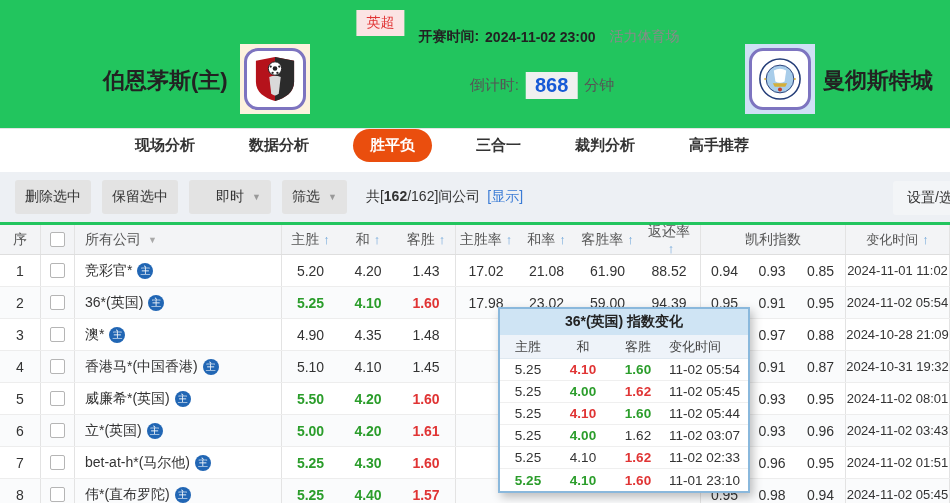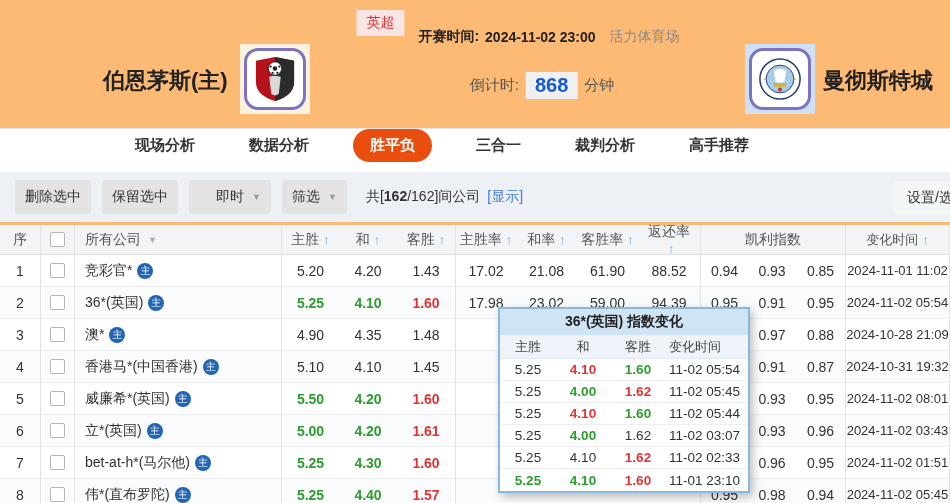--- a/index.html
+++ b/index.html
@@ -1,17 +1,17 @@
 <!DOCTYPE html>
 <html><head>
 <meta charset="utf-8">
 <style>
   * { box-sizing: border-box; margin: 0; padding: 0; }
   body { margin: 0; background: #fff; font-family: "Liberation Sans", "DejaVu Sans", sans-serif; }
-  .page { position: relative; width: 950px; height: 503px; overflow: hidden; background: #fdba74; color: #333; }
+  .page { position: relative; width: 950px; height: 503px; overflow: hidden; background: #22c55e; color: #333; }
 
   
   .match-bar { position: absolute; top: 10px; left: 525px; transform: translateX(-50%); display: flex; align-items: stretch; height: 26px; font-size: 14px; white-space: nowrap; }
   .league-tag { background: #fbe4e4; color: #e03434; display: flex; align-items: center; padding: 0 10px; }
   .match-info { background: #f0f0f0; display: flex; align-items: center; padding: 0 14px; margin-top: 27px; }
   .kick-label, .kick-value { font-weight: bold; color: #222; }
   .kick-value { margin-left: 6px; }
   .venue { color: #8a8a8a; margin-left: 14px; }
 
   .team-name { position: absolute; top: 66px; font-size: 22px; font-weight: bold; color: #222; white-space: nowrap; }

